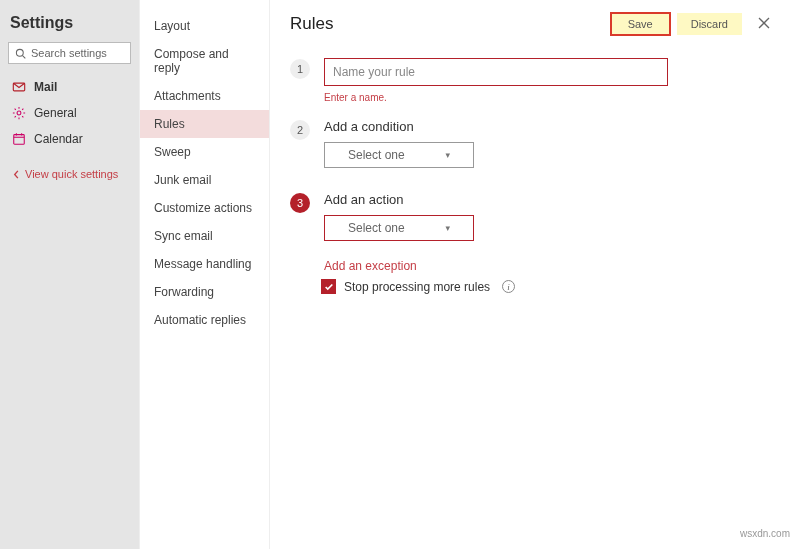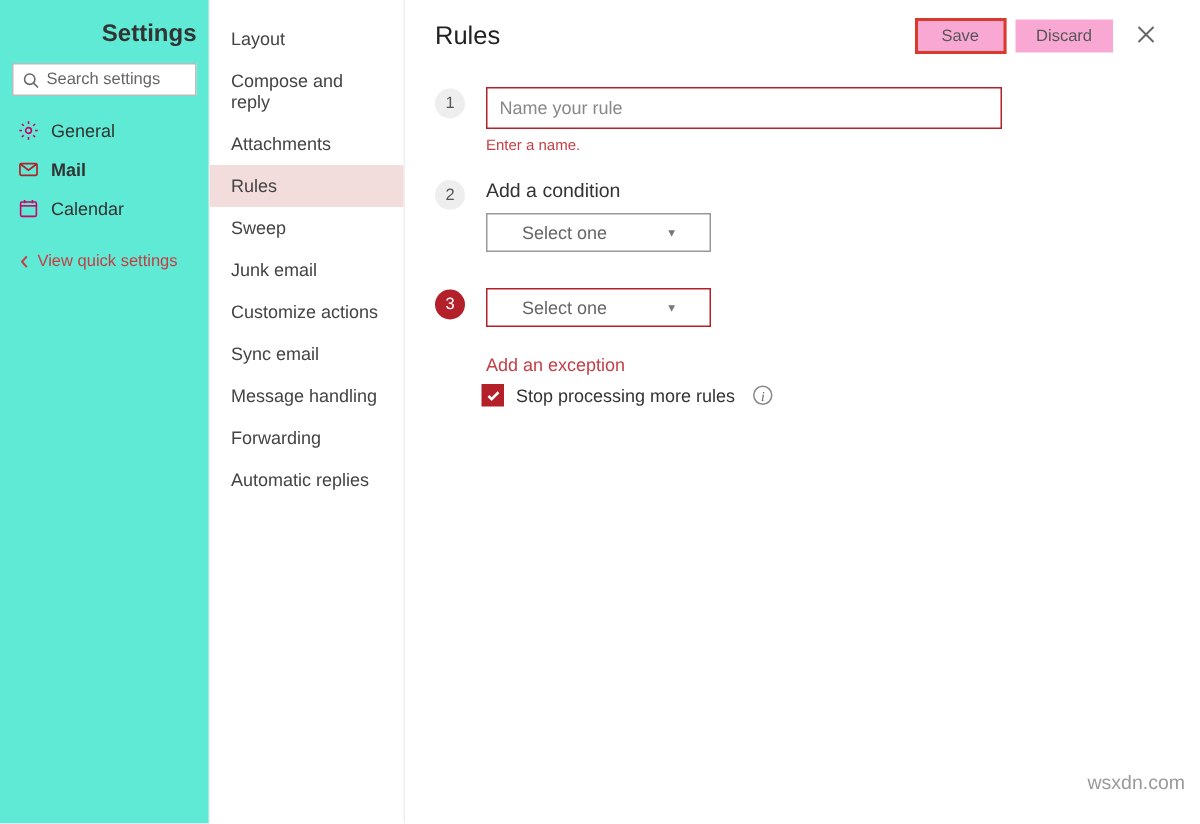--- a/index.html
+++ b/index.html
@@ -1,39 +1,39 @@
 <!DOCTYPE html>
 <html><head>
 <meta charset="utf-8">
 <style>
 * { box-sizing: border-box; margin: 0; padding: 0; font-family: "Segoe UI", Arial, sans-serif; }
 body { width: 800px; height: 549px; background: #fff; display: flex; font-size: 12px; color: #333; overflow: hidden; position: relative; }
 
-.col-left { width: 140px; background: #5eead4; padding: 12px 8px; border-right: 1px solid #eee; text-align: right; }
+.col-left { width: 140px; background: #e5e5e5; padding: 12px 8px; border-right: 1px solid #eee; }
 .settings-title { font-size: 16px; font-weight: 600; margin: 2px 0 10px 2px; }
 .search-box { display: flex; align-items: center; border: 1px solid #bbb; background: #fff; border-radius: 0; padding: 4px 6px; margin-bottom: 10px; font-size: 11px; color: #666; }
 .search-box svg { margin-right: 5px; flex-shrink: 0; }
 
 .left-item { display: flex; align-items: center; gap: 8px; padding: 6px 4px; font-size: 12px; cursor: pointer; border-radius: 2px; }
 .left-item svg { flex-shrink: 0; }
 .left-item.active { font-weight: 600; color: #b4202a; }
 .left-item.active svg { color: #b4202a; }
 .left-item .label { color: #333; }
 .left-item.active .label { color: #333; }
 
 .quick-link { display: flex; align-items: center; gap: 4px; color: #c43e46; font-size: 11px; margin-top: 12px; padding: 4px; cursor: pointer; }
 
 .col-mid { width: 130px; background: #fff; padding-top: 12px; border-right: 1px solid #eee; }
 .mid-item { padding: 7px 14px; font-size: 12px; color: #444; cursor: pointer; }
 .mid-item.selected { background: #f3dcdc; }
 
 .col-main { flex: 1; padding: 12px 24px 12px 20px; position: relative; }
 .main-header { display: flex; align-items: center; margin-bottom: 22px; }
 .main-title { font-size: 17px; font-weight: 400; color: #222; flex: 1; }
-.btn { font-size: 11px; padding: 5px 14px; border: none; background: #f9a8d4; cursor: pointer; margin-left: 6px; color: #555; }
+.btn { font-size: 11px; padding: 5px 14px; border: none; background: #fef9c3; cursor: pointer; margin-left: 6px; color: #555; }
 .btn.save { border: 2px solid #d93a2b; padding: 4px 16px; }
 .close-x { margin-left: 10px; font-size: 14px; color: #666; cursor: pointer; padding: 4px 6px; }
 
 .step { display: flex; align-items: flex-start; gap: 14px; margin-bottom: 6px; }
 .step-num { width: 20px; height: 20px; border-radius: 50%; background: #eee; color: #555; display: flex; align-items: center; justify-content: center; font-size: 11px; flex-shrink: 0; margin-top: 1px; }
 .step-num.active { background: #b4202a; color: #fff; }
 .step-body { flex: 1; }
 .step-title { font-size: 13px; color: #333; margin-bottom: 8px; }
 
 .rule-name-input { width: 344px; border: 1px solid #b4202a; padding: 6px 8px; font-size: 12px; color: #333; outline: none; }
@@ -44,50 +44,50 @@
 .select-box.error { border-color: #b4202a; }
 .select-box .chev { font-size: 9px; color: #777; }
 
 .link-text { color: #c43e46; font-size: 12px; cursor: pointer; }
 
 .checkbox-row { display: flex; align-items: center; gap: 8px; font-size: 12px; color: #333; padding-left: 31px; }
 .cb { width: 15px; height: 15px; background: #b4202a; display: flex; align-items: center; justify-content: center; }
 .cb svg { color: #fff; }
 .info-i { width: 13px; height: 13px; border: 1px solid #888; border-radius: 50%; display: inline-flex; align-items: center; justify-content: center; font-size: 9px; color: #666; margin-left: 4px; font-style: italic; font-family: serif; }
 
-.watermark { position: absolute; bottom: 20px; right: 10px; font-size: 13px; color: #999; }
+.watermark { position: absolute; bottom: 10px; right: 10px; font-size: 10px; color: #999; }
 </style>
 </head>
 <body>
 
 <div class="col-left">
   <div class="settings-title">Settings</div>
 
   <div class="search-box">
     <svg width="11" height="11" viewBox="0 0 16 16" fill="none" stroke="#666" stroke-width="1.5">
         <circle cx="7" cy="7" r="5"></circle>
         <line x1="11" y1="11" x2="15" y2="15"></line>
       </svg>
     <span>Search settings</span>
   </div>
 
+  <div class="left-item active">
+    <svg width="14" height="14" viewBox="0 0 16 16" fill="none" stroke="#b4202a" stroke-width="1.3">
+        <rect x="1.5" y="3.5" width="13" height="9" rx="1"></rect>
+        <path d="M2 4l6 4.5L14 4"></path>
+      </svg>
+    <span class="label">Mail</span>
+  </div>
+
   <div class="left-item">
     <svg width="14" height="14" viewBox="0 0 16 16" fill="none" stroke="#c06" stroke-width="1.2">
         <circle cx="8" cy="8" r="2.2"></circle>
         <path d="M8 1v2M8 13v2M1 8h2M13 8h2M3 3l1.4 1.4M11.6 11.6L13 13M3 13l1.4-1.4M11.6 4.4L13 3"></path>
       </svg>
     <span class="label">General</span>
-  </div>
-
-  <div class="left-item active">
-    <svg width="14" height="14" viewBox="0 0 16 16" fill="none" stroke="#b4202a" stroke-width="1.3">
-        <rect x="1.5" y="3.5" width="13" height="9" rx="1"></rect>
-        <path d="M2 4l6 4.5L14 4"></path>
-      </svg>
-    <span class="label">Mail</span>
   </div>
 
   <div class="left-item">
     <svg width="14" height="14" viewBox="0 0 16 16" fill="none" stroke="#c06" stroke-width="1.2">
         <rect x="2" y="3" width="12" height="11" rx="1"></rect>
         <line x1="2" y1="6" x2="14" y2="6"></line>
         <line x1="5" y1="1.5" x2="5" y2="4"></line>
         <line x1="11" y1="1.5" x2="11" y2="4"></line>
       </svg>
     <span class="label">Calendar</span>
@@ -144,20 +144,21 @@
       <div class="select-box">
         <span>Select one</span>
         <span class="chev">▾</span>
       </div>
     </div>
   </div>
 
   <div class="step">
     <div class="step-num active">3</div>
     <div class="step-body">
+      <div class="step-title">Add an action</div>
       <div class="select-box error">
         <span>Select one</span>
         <span class="chev">▾</span>
       </div>
       <span class="link-text">Add an exception</span>
     </div>
   </div>
 
   <div class="checkbox-row">
     <div class="cb">

